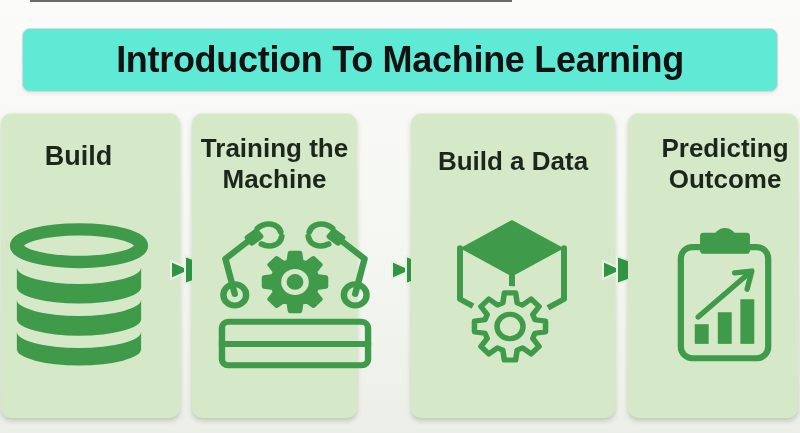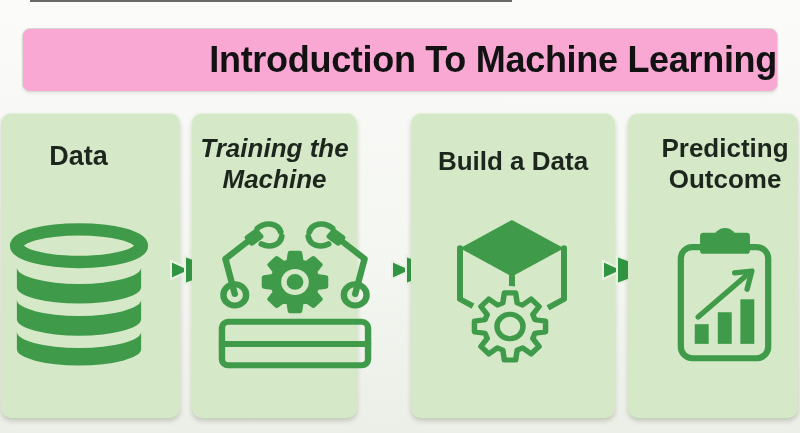--- a/index.html
+++ b/index.html
@@ -4,33 +4,33 @@
 <style>
   html,body{margin:0;padding:0;}
   body{
     width:800px;height:433px;overflow:hidden;position:relative;
     background:linear-gradient(#fbfbfa 0%,#f5f7f2 55%,#ecefe8 100%);
     font-family:"Liberation Sans", sans-serif;
   }
   .topline{position:absolute;left:30px;top:0;width:482px;height:2px;background:#454545;opacity:.8;}
   .title-box{
     position:absolute;left:22px;top:28px;width:754px;height:62px;
-    background:#f9a8d4;border:1px solid #d8d9d3;border-radius:8px;
+    background:#5eead4;border:1px solid #d8d9d3;border-radius:8px;
     box-shadow:0 2px 3px rgba(0,0,0,0.07);
-    display:flex;align-items:center;justify-content:flex-end;
+    display:flex;align-items:center;justify-content:center;
   }
   .title-box h1{
     margin:0;font-size:36px;font-weight:800;color:#121212;letter-spacing:-0.3px;white-space:nowrap;
   }
   .card{
     position:absolute;top:113px;height:305px;background:#d5e8c7;border-radius:10px;
     box-shadow:0 3px 5px rgba(95,110,80,0.30), inset 0 1px 0 rgba(255,255,255,0.35);
   }
   .card-1{left:1px;width:179px;}
-  .card-2{left:192px;width:165px;font-style:italic;}
+  .card-2{left:192px;width:165px;}
   .card-3{left:411px;width:204px;}
   .card-4{left:628px;width:170px;}
   .card-label{
     font-size:26px;font-weight:700;color:#1d261d;text-align:center;
     line-height:1.18;white-space:pre-line;margin-top:20px;
   }
   .card-1 .card-label{margin-top:28px;padding-right:24px;font-size:27px;}
   .card-3 .card-label{margin-top:33px;}
   .card-4 .card-label{padding-left:24px;}
   .icon{position:absolute;}
@@ -60,21 +60,21 @@
       <path id="gearPath" d="M160 215.7 L181.1 218.7 L181.1 241.3 L160 244.3 L155.5 255.2 L168.2 272.3 L152.3 288.2 L135.2 275.5 L124.3 280 L121.3 301.1 L98.7 301.1 L95.7 280 L84.8 275.5 L67.7 288.2 L51.8 272.3 L64.5 255.2 L60 244.3 L38.9 241.3 L38.9 218.7 L60 215.7 L64.5 204.8 L51.8 187.7 L67.7 171.8 L84.8 184.5 L95.7 180 L98.7 158.9 L121.3 158.9 L124.3 180 L135.2 184.5 L152.3 171.8 L168.2 187.7 L155.5 204.8 Z"></path>
 
       <g id="ffArrow">
         <polygon points="1,8 21,17 1,26" fill="#2f9542" stroke="#eaf2e4" stroke-width="2"></polygon>
         <polygon points="15,3 53,17 15,31" fill="#2f9542" stroke="#eaf2e4" stroke-width="2"></polygon>
       </g>
     </defs>
   </svg>
 
   <div class="card card-1">
-    <div class="card-label">Data</div>
+    <div class="card-label">Build</div>
     <svg class="icon icon-db" width="142" height="144" viewBox="0 0 448 512" preserveAspectRatio="none">
       <g fill="#3f9b49">
         <ellipse cx="224" cy="84" rx="196" ry="58" fill="none" stroke="#3f9b49" stroke-width="44"></ellipse>
         <path d="M28 162 A196 58 0 0 0 420 162 L420 232 A196 58 0 0 1 28 232 Z"></path>
         <path d="M28 276 A196 58 0 0 0 420 276 L420 346 A196 58 0 0 1 28 346 Z"></path>
         <path d="M28 390 A196 58 0 0 0 420 390 L420 452 A196 58 0 0 1 28 452 Z"></path>
       </g>
     </svg>
   </div>
 

